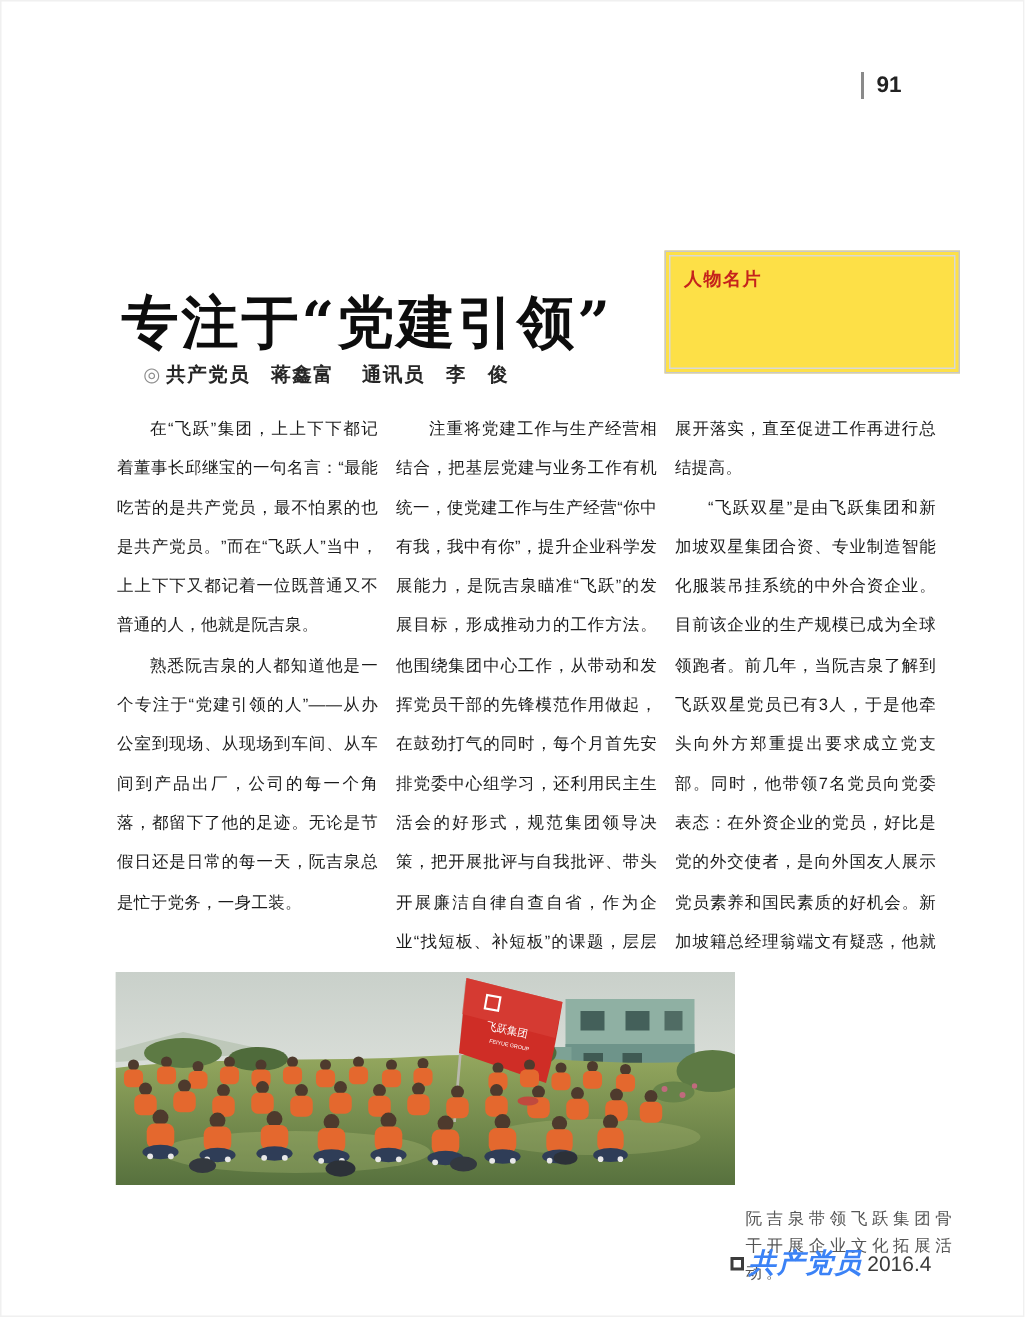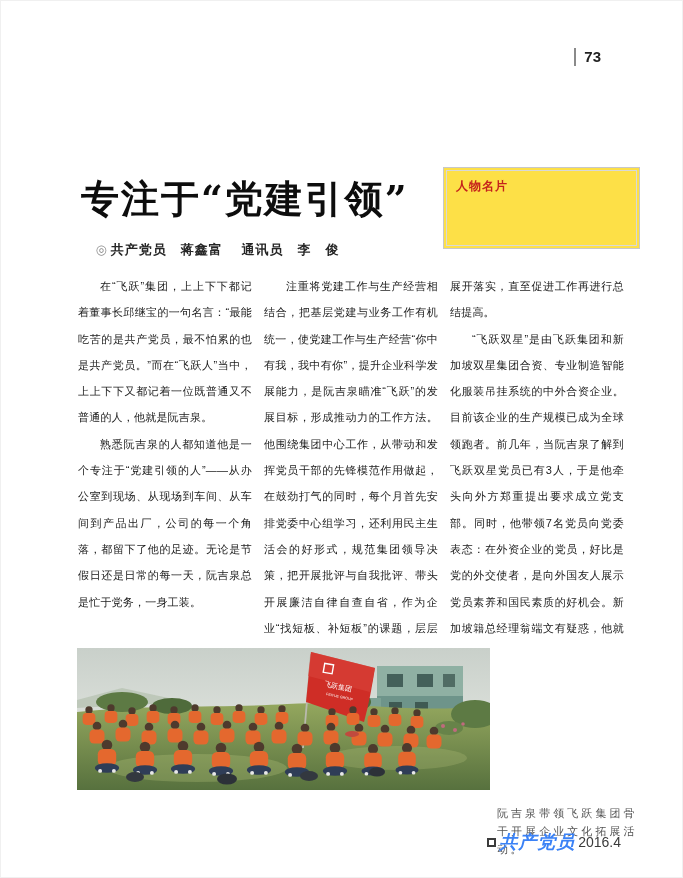--- a/index.html
+++ b/index.html
@@ -11,21 +11,21 @@
     box-shadow:inset 0 0 0 1px #f0f0f0;
   }
   
   .page-number{
     position:absolute;top:48px;right:82px;
     font-size:15px;font-weight:bold;color:#222;
     border-left:2px solid #8a8a8a;padding-left:8px;line-height:18px;
   }
   
   .headline{
-    position:absolute;left:81px;top:150px;
+    position:absolute;left:81px;top:166px;
     font-family:"DejaVu Serif","Liberation Serif",serif;
     font-size:38px;font-weight:900;letter-spacing:2px;
     color:#0d0d0d;line-height:48px;white-space:nowrap;
   }
   
   .byline{
     position:absolute;left:77px;top:226px;
     font-size:13px;font-weight:bold;color:#262626;
     white-space:pre;letter-spacing:1px;
   }
@@ -82,21 +82,21 @@
     font-style:italic;font-weight:bold;font-size:18px;color:#3b82f6;
     letter-spacing:1px;
   }
   .issue{font-size:14px;color:#3a3a3a;}
 </style>
 </head>
 <body>
 
 <div class="page">
 
-  <div class="page-number">73</div>
+  <div class="page-number">91</div>
 
   <h1 class="headline">专注于“党建引领”</h1>
 
   <div class="byline">
     <span class="mark">◎</span><span>共产党员　蒋鑫富 　通讯员　李　俊</span>
   </div>
 
   <div class="card">
     <div class="card-inner">
       <div class="card-label">人物名片</div>

